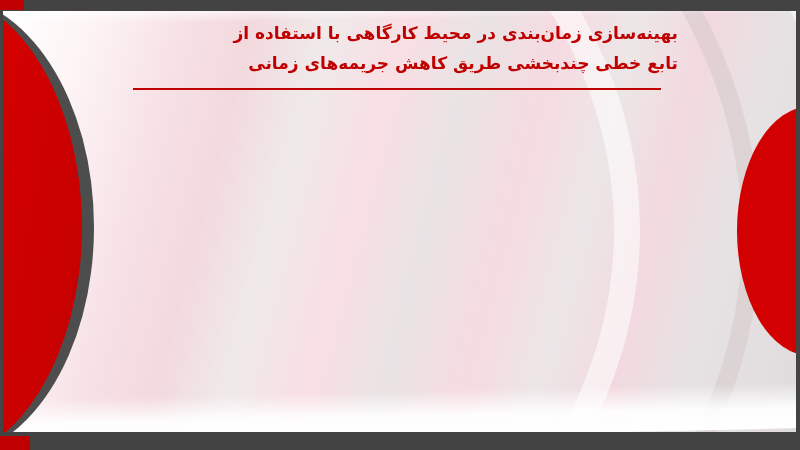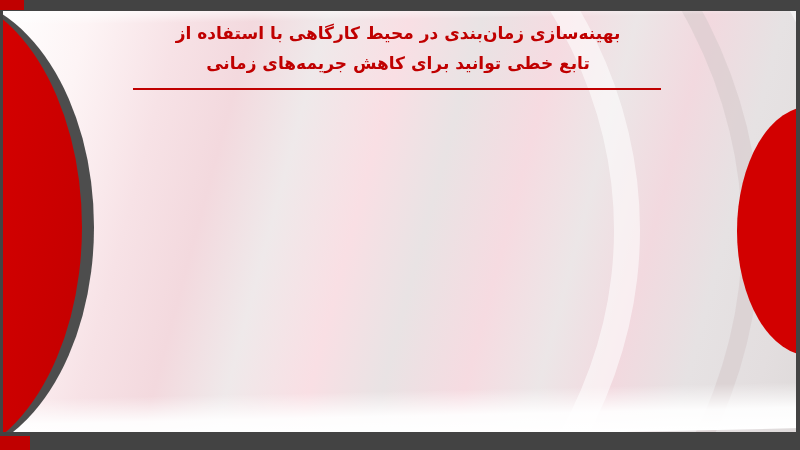--- a/index.html
+++ b/index.html
@@ -83,21 +83,21 @@
     position:absolute;
     left:737px; top:96px;
     width:148px; height:250px;
     border-radius:50%;
     background:#d20000;
   }
   
   #titleBlock{
     position:absolute;
     left:118px; top:8px; width:560px;
-    text-align:center;
+    text-align:right;
     direction:rtl;
   }
   .titleLine{
     color:#c00000;
     font-size:17px;
     font-weight:bold;
     line-height:30px;
     letter-spacing:0px;
     white-space:nowrap;
   }
@@ -156,21 +156,21 @@
     <div id="topSheen"></div>
     <div id="bottomSheen"></div>
 
     <div id="rightRed"></div>
 
     <div id="leftRim"></div>
     <div id="leftRed"></div>
 
     <div id="titleBlock">
       <div class="titleLine">بهینه‌سازی زمان‌بندی در محیط کارگاهی با استفاده از</div>
-      <div class="titleLine">تابع خطی توانید برای کاهش جریمه‌های زمانی</div>
+      <div class="titleLine">تابع خطی چندبخشی طریق کاهش جریمه‌های زمانی</div>
     </div>
     <div id="titleRule"></div>
 
 
   </div>
 
   <div id="topBar"></div>
   <div id="bottomBar"></div>
   <div id="frameLeft"></div>
   <div id="frameRight"></div>

